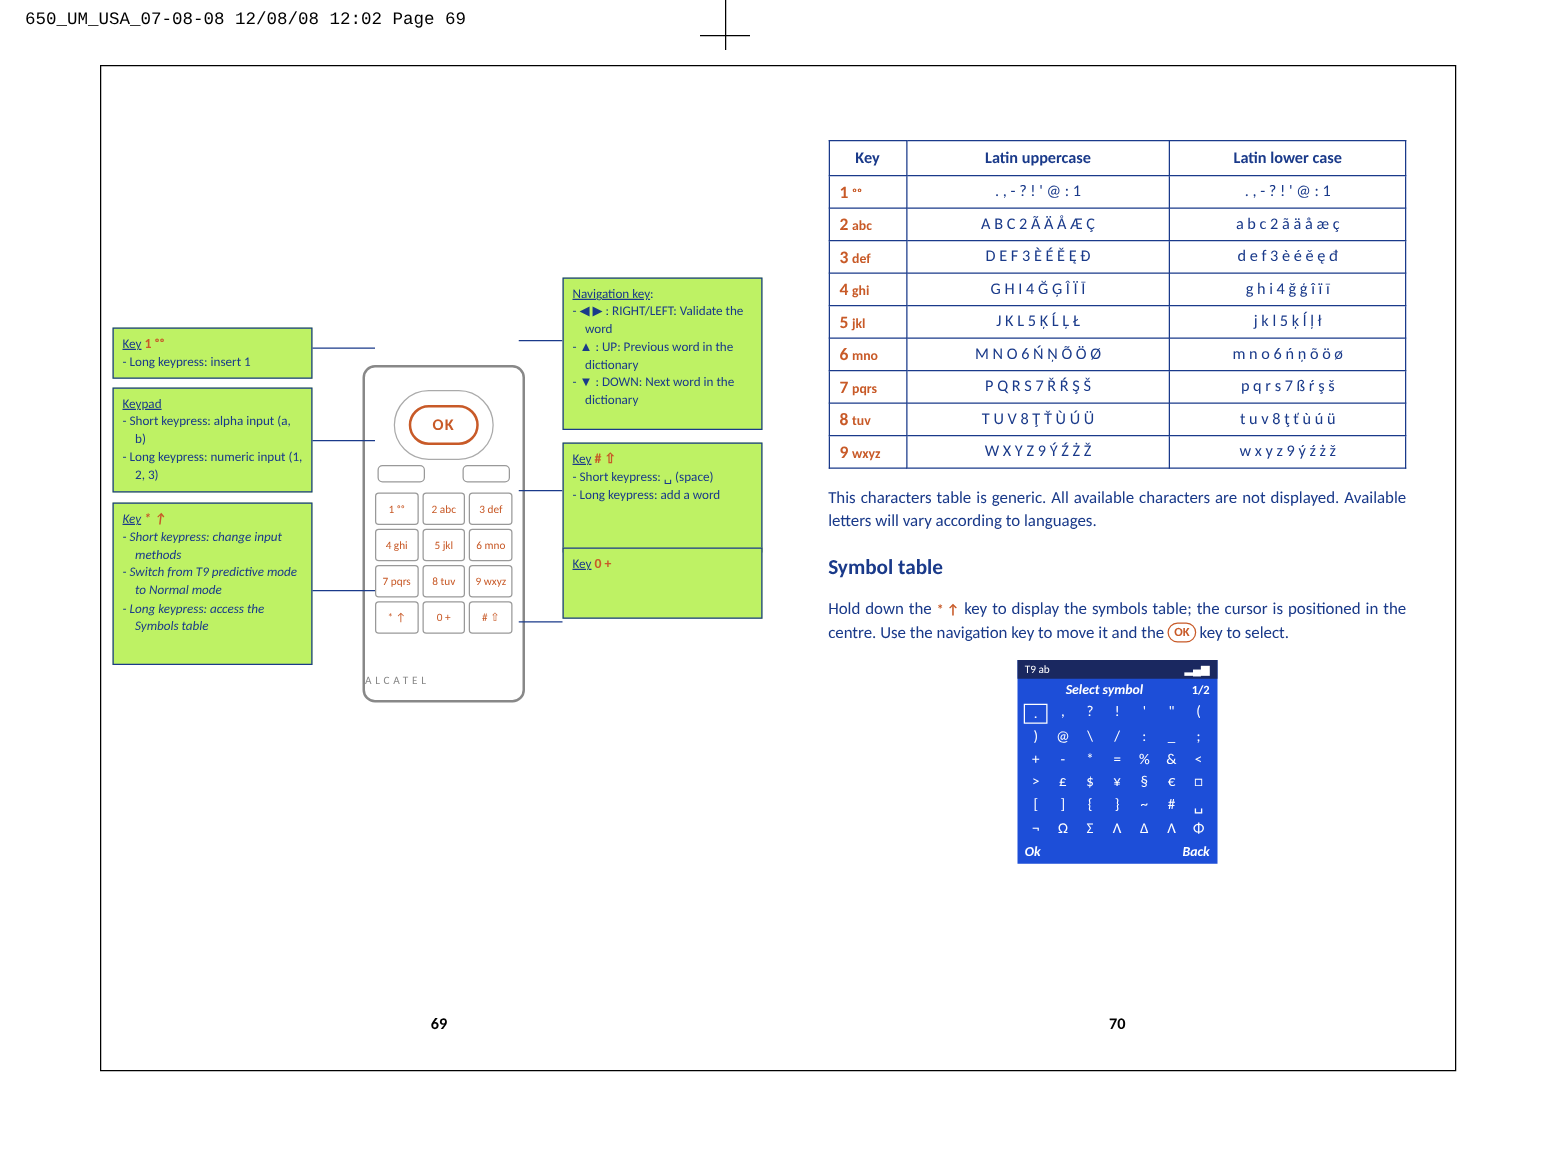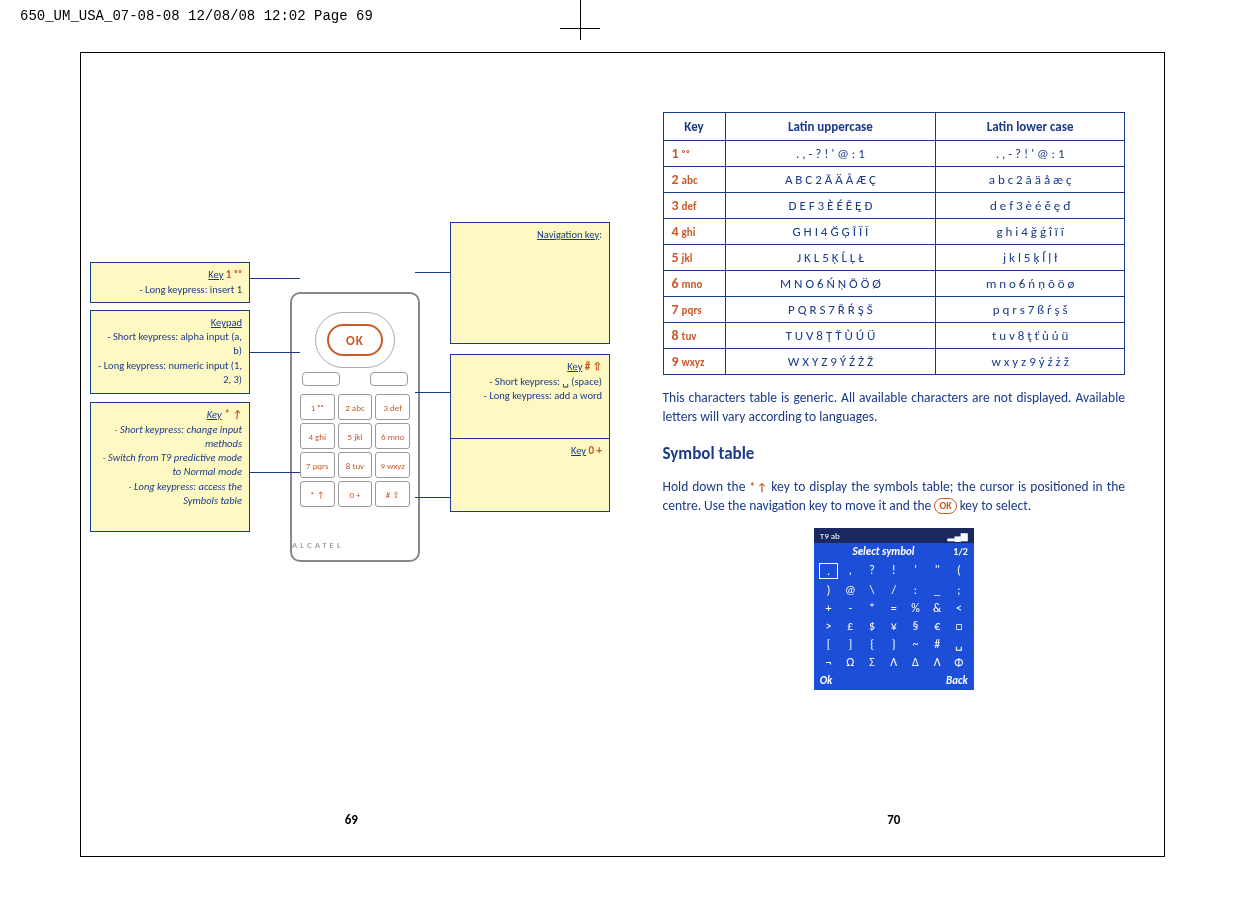--- a/index.html
+++ b/index.html
@@ -106,27 +106,26 @@
     position: absolute;
     bottom: 10px; left: 0; right: 0;
     font-size: 9px;
     letter-spacing: 3px;
     color: #888;
   }
 
   .callout {
     position: absolute;
     border: 1px solid #1a3a8a;
-    background: #fef9c3;
+    background: #bef264;
     padding: 5px 7px;
     font-size: 10.5px;
     line-height: 1.35;
     color: #1a3a8a;
     width: 160px;
-    text-align: right;
   }
   .callout .title { text-decoration: underline; display: inline; }
   .callout ul { list-style: none; padding-left: 0; }
   .callout li { padding-left: 10px; text-indent: -10px; }
   .callout li::before { content: "- "; }
 
   .leader {
     position: absolute;
     background: #1a3a8a;
     height: 1px;
@@ -292,32 +291,37 @@
 
     <div class="leader" style="top:226px; left:170px; width:50px;"></div>
     <div class="leader" style="top:300px; left:170px; width:50px;"></div>
     <div class="leader" style="top:420px; left:170px; width:50px;"></div>
     <div class="leader" style="top:220px; left:335px; width:35px;"></div>
     <div class="leader" style="top:340px; left:335px; width:35px;"></div>
     <div class="leader" style="top:445px; left:335px; width:35px;"></div>
 
     <div class="callout" style="left:370px; top:170px; height:122px;">
       <span class="title">Navigation key</span>:
+      <ul>
+        <li>◀ ▶ : RIGHT/LEFT: Validate the word</li>
+        <li>▲ : UP: Previous word in the dictionary</li>
+        <li>▼ : DOWN: Next word in the dictionary</li>
+      </ul>
     </div>
 
     <div class="callout" style="left:370px; top:302px; height:88px;">
       <span class="title">Key</span>
       <span class="inline-icon"># ⇧</span>
       <ul>
         <li>Short keypress: ␣ (space)</li>
         <li>Long keypress: add a word</li>
       </ul>
     </div>
 
-    <div class="callout" style="left:370px; top:386px; height:74px;">
+    <div class="callout" style="left:370px; top:386px; height:57px;">
       <span class="title">Key</span>
       <span class="inline-icon">0  +</span>
     </div>
 
     <div class="page-num">69</div>
   </div>
 
   <div class="page page-right">
 
     <table class="char-table">

